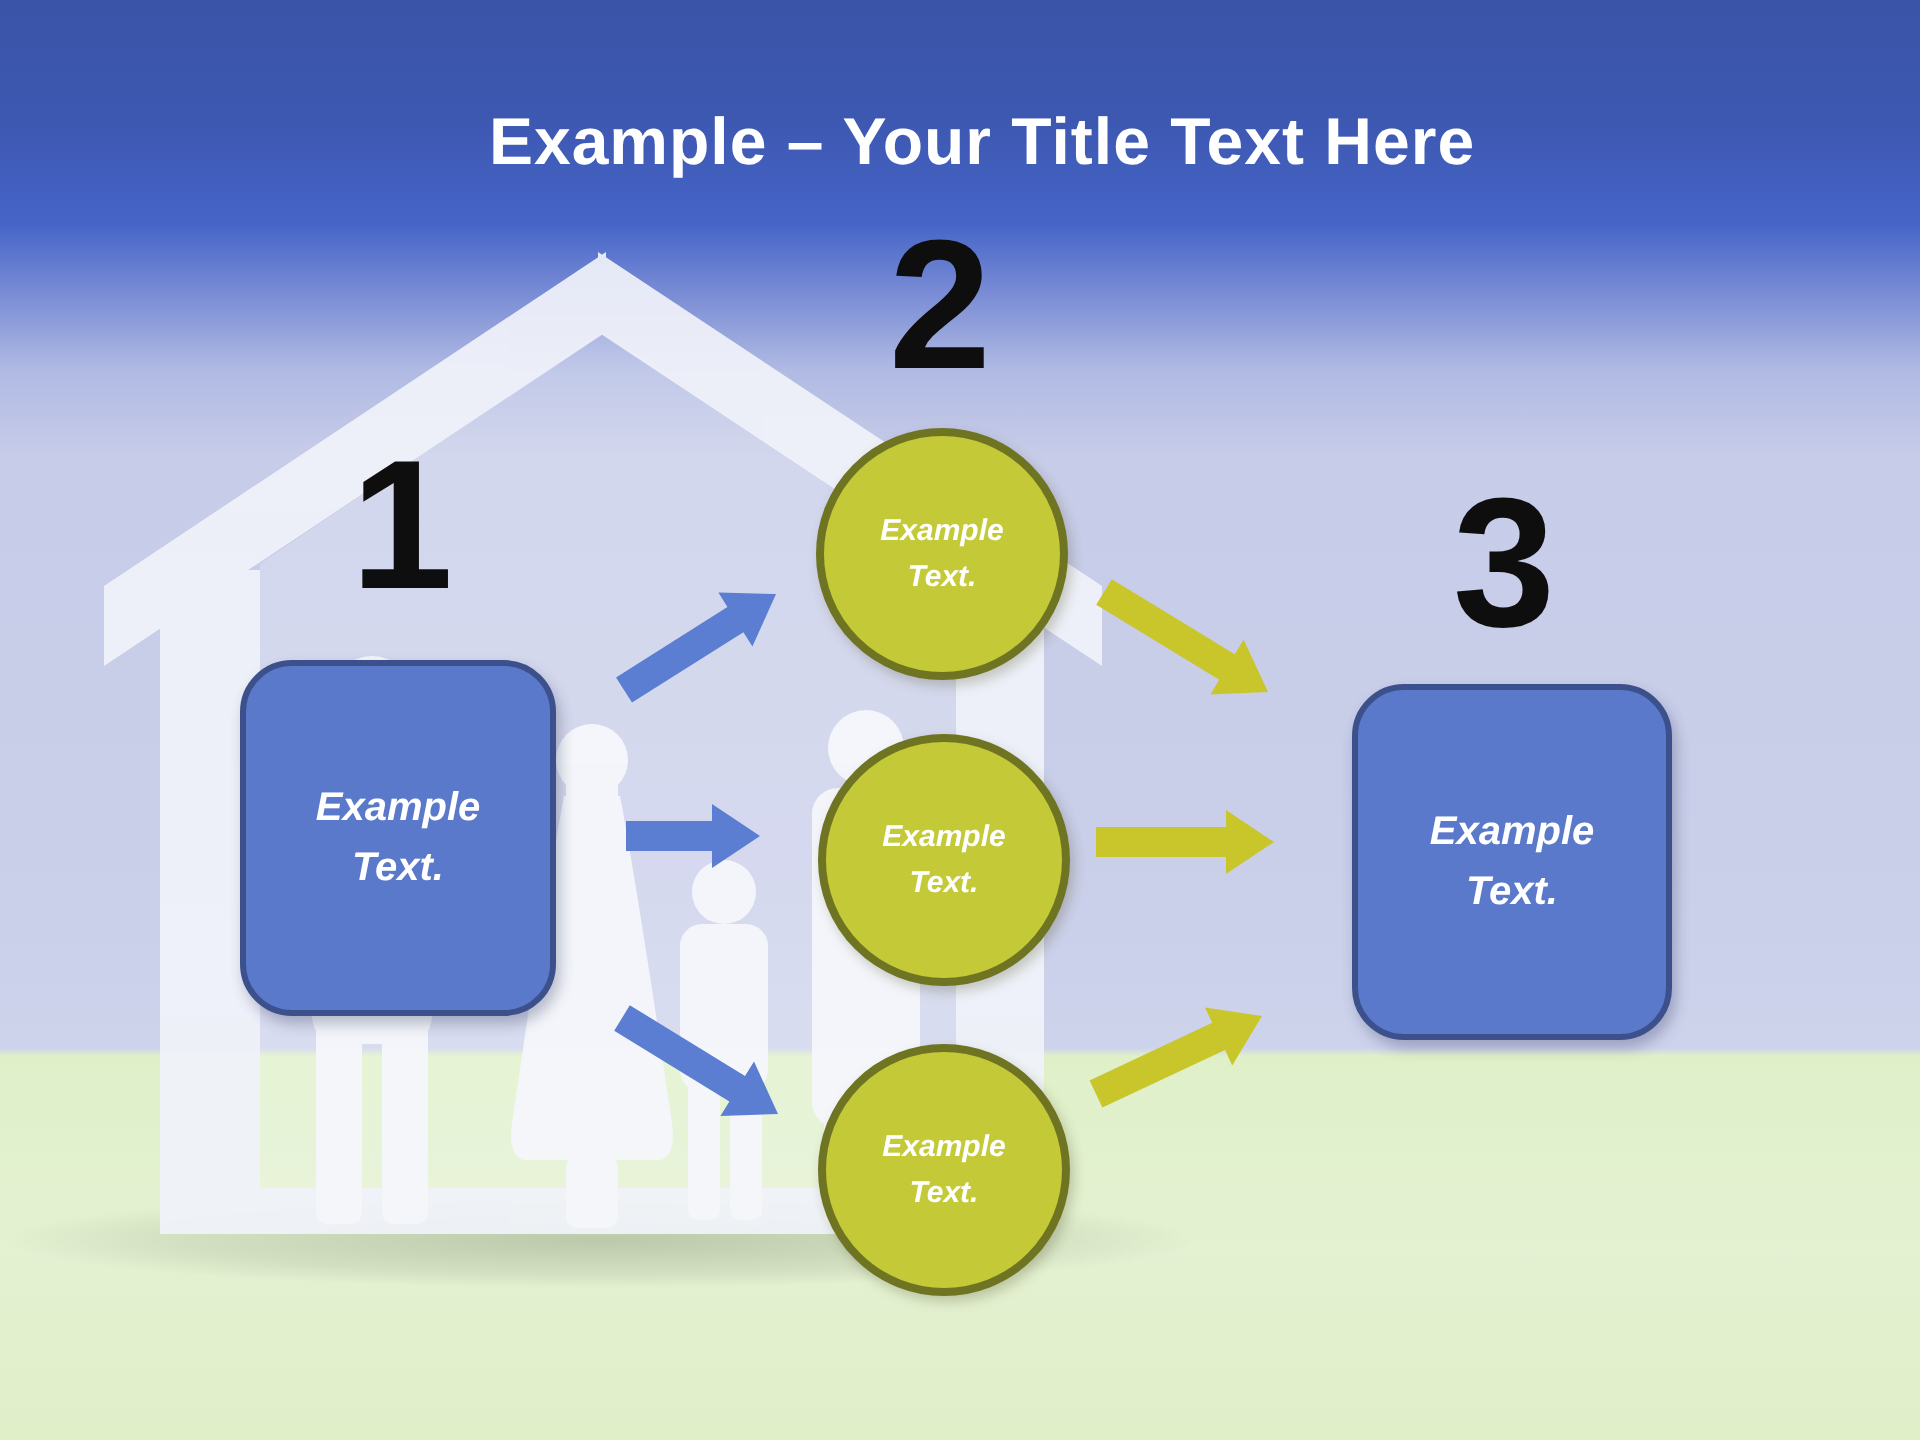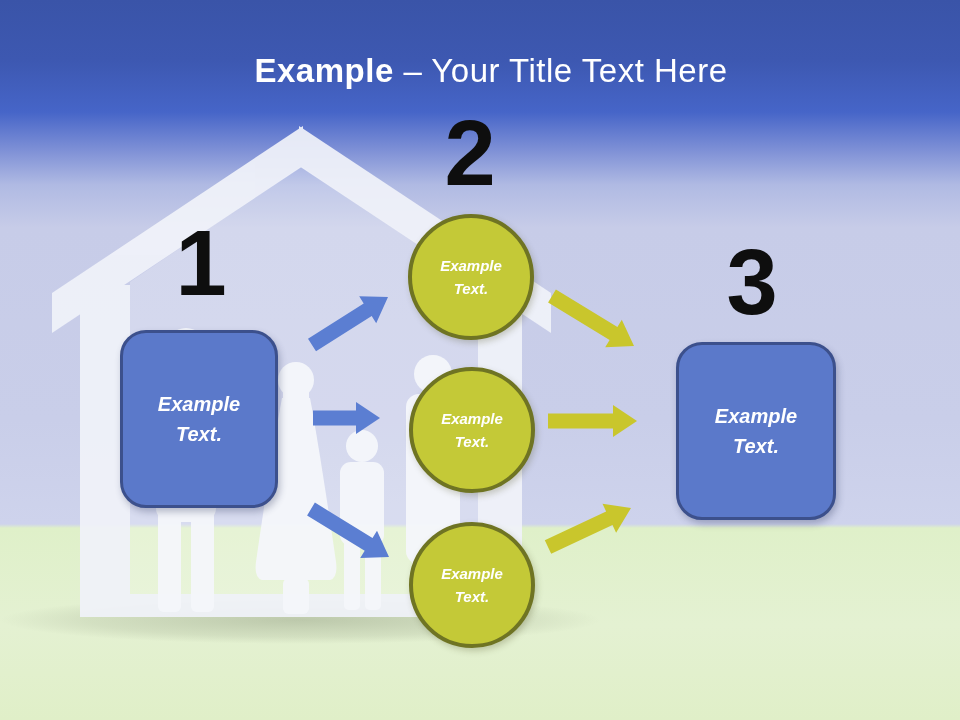--- a/index.html
+++ b/index.html
@@ -14,21 +14,21 @@
       #b0bae3 185px,#c7cce8 228px,#c9cee9 420px,#ced3ec 524px,
       #dff0c9 528px,#e4f1d2 625px,#e0efc8 720px);
   }
   svg.scene,svg.arrows{position:absolute;left:0;top:0;width:960px;height:720px;}
   .title{
     position:absolute;left:0;right:0;top:52px;text-align:center;
     color:#ffffff;font-size:33px;white-space:pre;letter-spacing:.5px;
     padding-left:22px;
   }
   .title .b{font-weight:700;}
-  .title .r{font-weight:400;margin-top:28px;}
+  .title .r{font-weight:700;margin-top:28px;}
   .step-number{
     position:absolute;transform:translate(-50%,-50%);
     font-size:92px;font-weight:700;color:#0e0e0e;line-height:1;
   }
   .n1{left:201px;top:263px;}
   .n2{left:470px;top:153px;}
   .n3{left:752px;top:282px;}
   .process-box{
     position:absolute;box-sizing:border-box;border-radius:26px;
     background:var(--box-fill,#5b79ca);border:3px solid var(--box-border,#3c508c);

